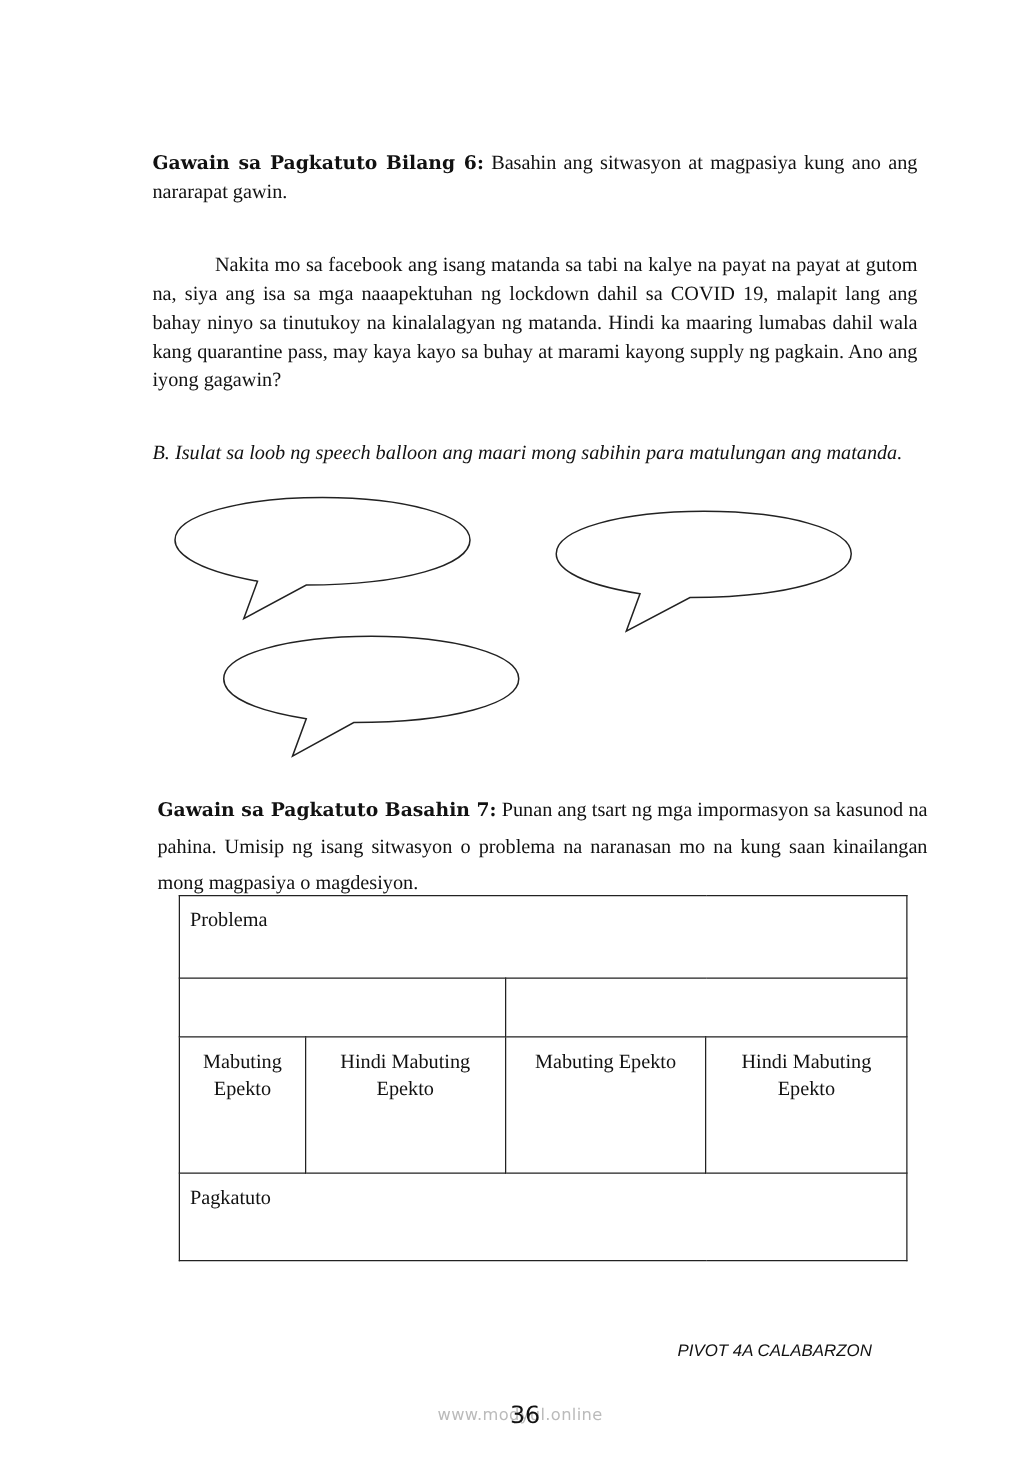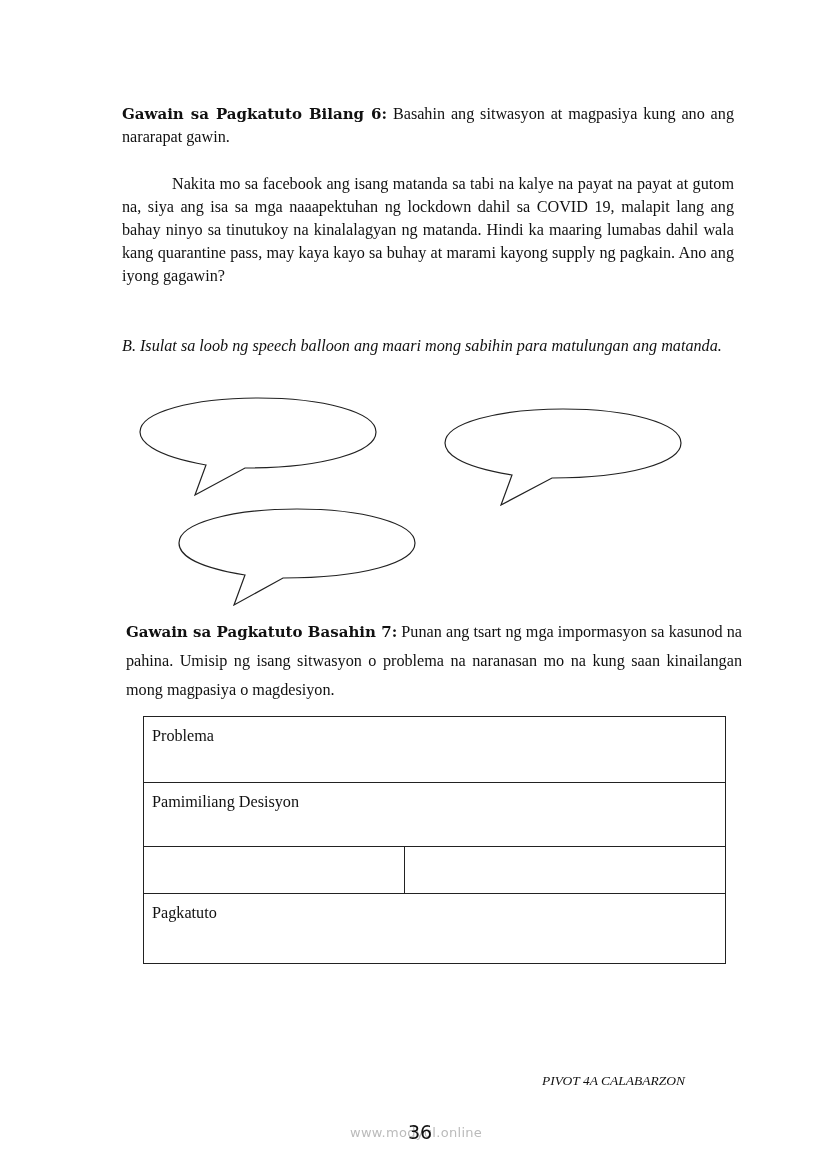--- a/index.html
+++ b/index.html
@@ -1,34 +1,34 @@
 <!DOCTYPE html>
 <html><head>
 <meta charset="utf-8">
 <style>
   html, body { margin: 0; padding: 0; background: #ffffff; }
   body { width: 826px; height: 1169px; position: relative; overflow: hidden;
          font-family: "DejaVu Serif", "Liberation Serif", serif; color: #111; }
   .para { position: absolute; font-size: 16.2px; line-height: 23px; text-align: justify;
-          font-family: "Liberation Serif", "DejaVu Serif", serif; }
+          font-family: "Liberation Serif", "DejaVu Serif", serif; margin-top: 16px; }
   .para b { font-family: "DejaVu Serif", serif; font-weight: bold; font-size: 15px; }
   .p1 { left: 122px; top: 103px; width: 612px; }
-  .p2 { left: 122px; top: 173px; width: 612px; text-indent: 50px; }
+  .p2 { left: 122px; top: 185px; width: 612px; text-indent: 50px; }
   .p3 { left: 122px; top: 335px; width: 612px; font-style: italic; }
   .p4 { left: 126px; top: 618px; width: 616px; line-height: 29px; }
   .last-line { text-align-last: left; }
   .balloons { position: absolute; left: 0; top: 0; width: 826px; height: 1169px; pointer-events: none; }
   .balloons path { pointer-events: auto; }
   table.chart { position: absolute; left: 143px; top: 716px; width: 583px; border-collapse: collapse;
                 font-family: "Liberation Serif", "DejaVu Serif", serif; font-size: 16.2px; }
   table.chart td { border: 1.5px solid #222; vertical-align: top; padding: 0; }
   .cell-label { padding: 8px 8px; line-height: 22px; }
   .cell-center { text-align: center; padding: 8px 4px; line-height: 22px; }
   .footer-pivot { position: absolute; left: 542px; top: 1073px; font-size: 13.5px; font-style: italic;
-                  font-family: Liberation Serif, serif; }
+                  font-family: Liberation Sans, sans-serif; }
   .page-num { position: absolute; left: 408px; top: 1121px; font-size: 19px;
               font-family: "DejaVu Sans", sans-serif; }
   .watermark { position: absolute; left: 338px; top: 1125px; font-size: 13px; color: #bbbbbb;
                font-family: "DejaVu Sans", sans-serif; letter-spacing: 0.3px; margin-left: 12px; }
 </style>
 </head>
 <body>
 
 <div class="para p1 last-line">
   <b>Gawain sa Pagkatuto Bilang 6:</b><span> Basahin ang sitwasyon at magpasiya kung ano ang nararapat gawin.</span>
@@ -57,28 +57,37 @@
       <col style="width:160px">
       <col style="width:161px">
       <col style="width:161px">
   </colgroup>
   <tbody>
       <tr style="height:66px">
     <td colspan="4">
       <div class="cell-label">Problema</div>
     </td>
   </tr>
-  <tr style="height:64px">
-    <td colspan="4">
-      <div class="cell-label">Pamimiliang Desisyon</div>
-    </td>
-  </tr>
   <tr style="height:47px">
     <td colspan="2"></td>
     <td colspan="2"></td>
+  </tr>
+  <tr style="height:109px">
+    <td>
+      <div class="cell-center">Mabuting Epekto</div>
+    </td>
+    <td>
+      <div class="cell-center">Hindi Mabuting Epekto</div>
+    </td>
+    <td>
+      <div class="cell-center">Mabuting Epekto</div>
+    </td>
+    <td>
+      <div class="cell-center">Hindi Mabuting Epekto</div>
+    </td>
   </tr>
   <tr style="height:70px">
     <td colspan="4">
       <div class="cell-label">Pagkatuto</div>
     </td>
   </tr>
 </tbody>
   </table>
 
 <div class="footer-pivot">PIVOT 4A CALABARZON</div>

